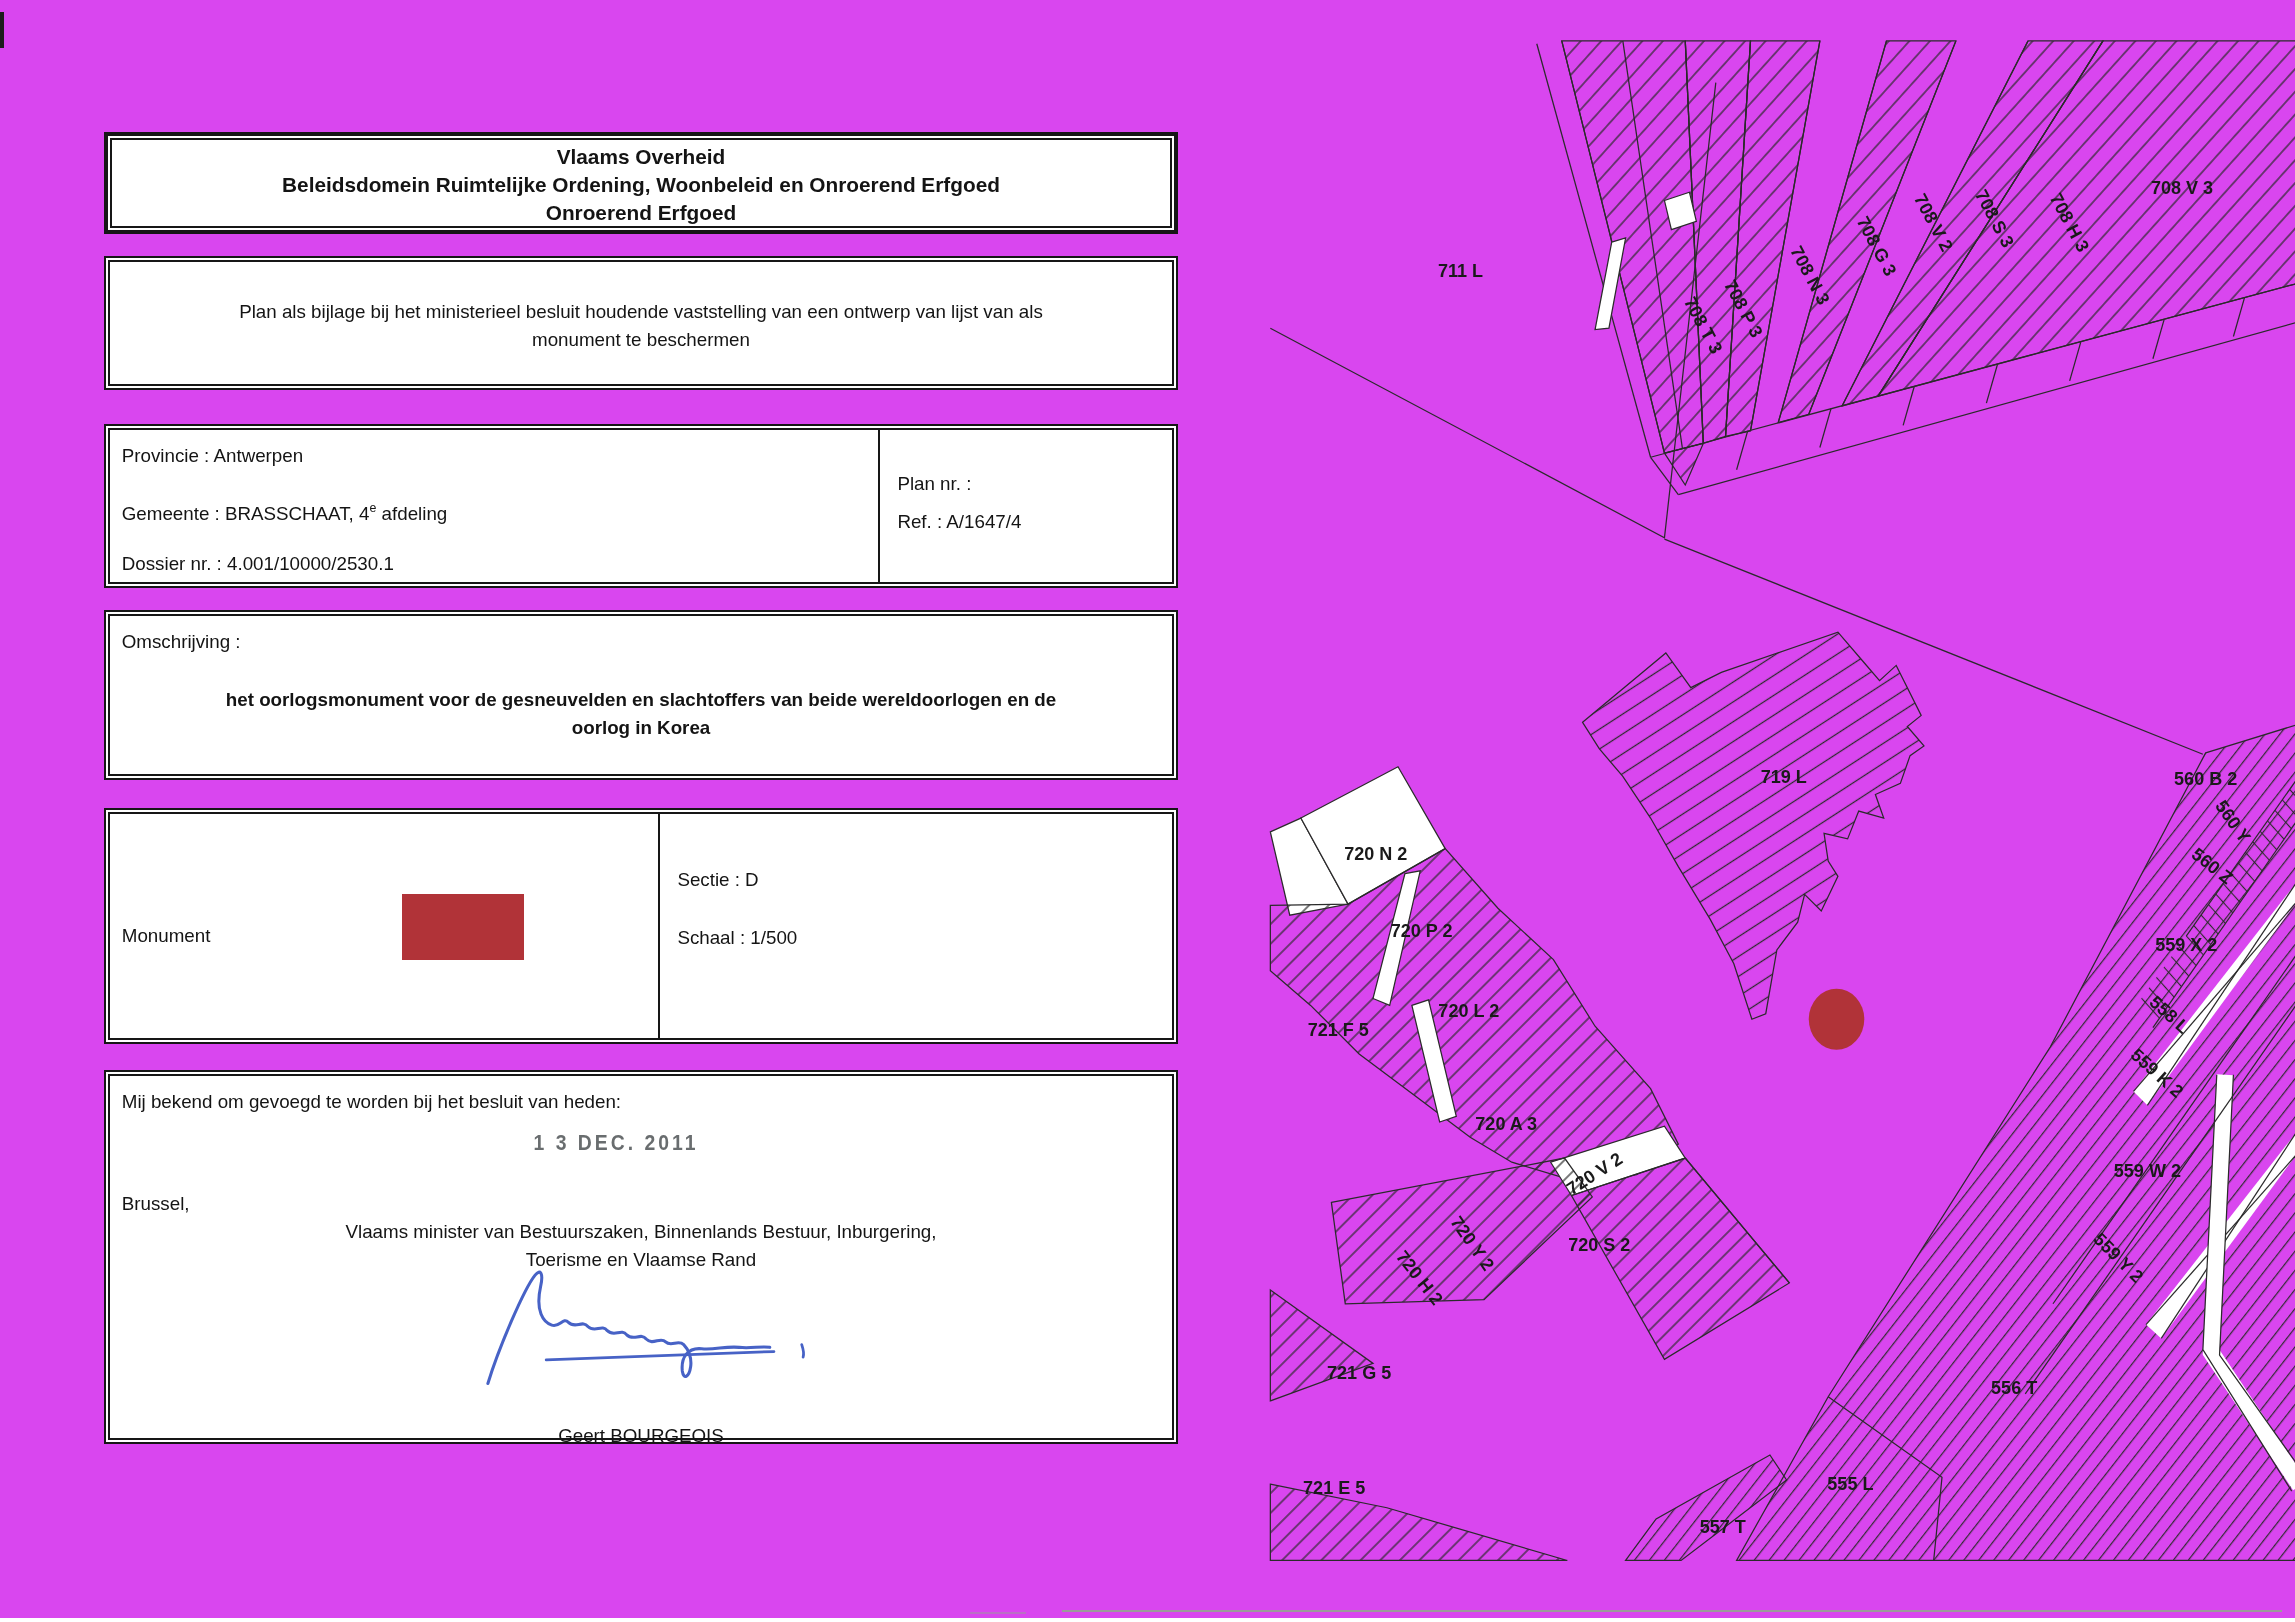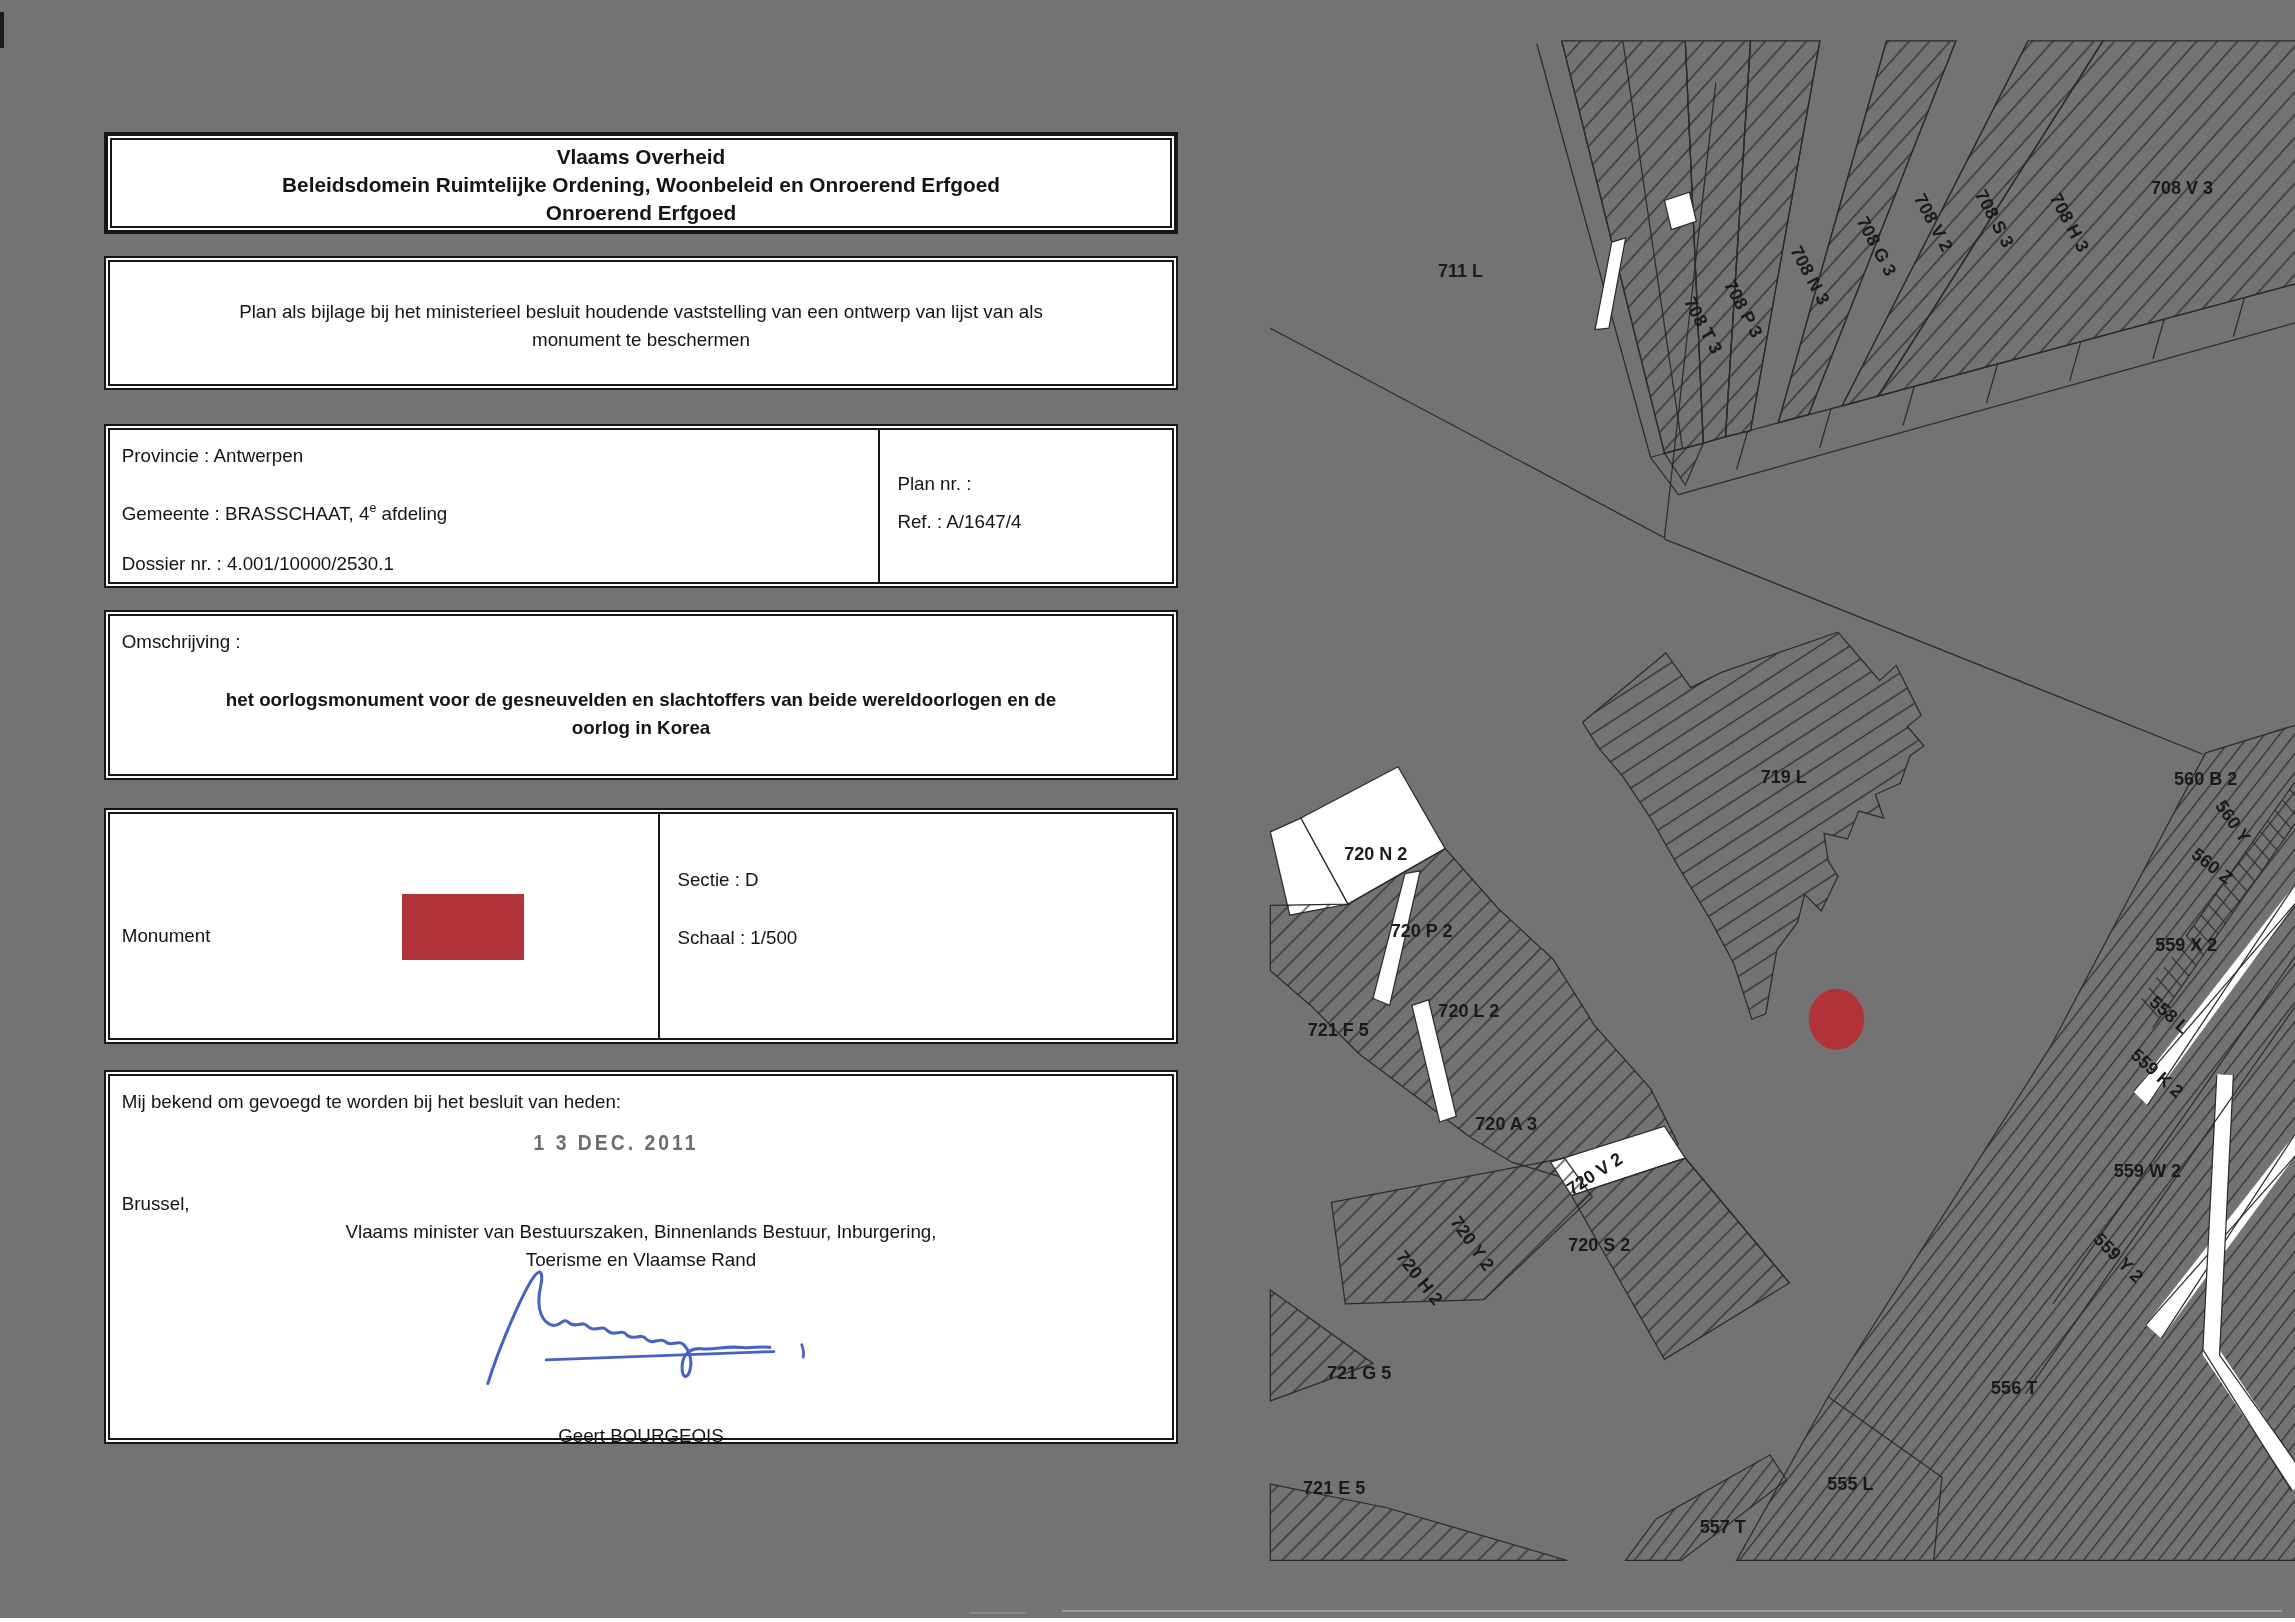--- a/index.html
+++ b/index.html
@@ -1,16 +1,16 @@
 <!DOCTYPE html>
 <html style="font-size:11px"><head>
 <meta charset="utf-8">
 <style>
   html,body{margin:0;padding:0;background:#ffffff;}
-  .stage{position:relative;width:2295px;height:1618px;overflow:hidden;background:#737373;}
+  .stage{position:relative;width:2295px;height:1618px;overflow:hidden;background:#d946ef;}
   .page{position:absolute;left:0;top:0;width:1148px;height:811px;
         transform:scale(2);transform-origin:0 0;
         font-family:"Liberation Sans", sans-serif;color:#141414;}
   
   .box{position:absolute;left:52px;width:537px;border:1.7px solid #161616;padding:1.4px;background:#fff;box-sizing:border-box;}
   .box-inner{position:relative;width:100%;height:100%;border:0.8px solid #161616;box-sizing:border-box;}
   .c{text-align:center;}
   .t13{font-size:9.4px;line-height:14px;}
   .b{font-weight:bold;}
   .abs{position:absolute;}

